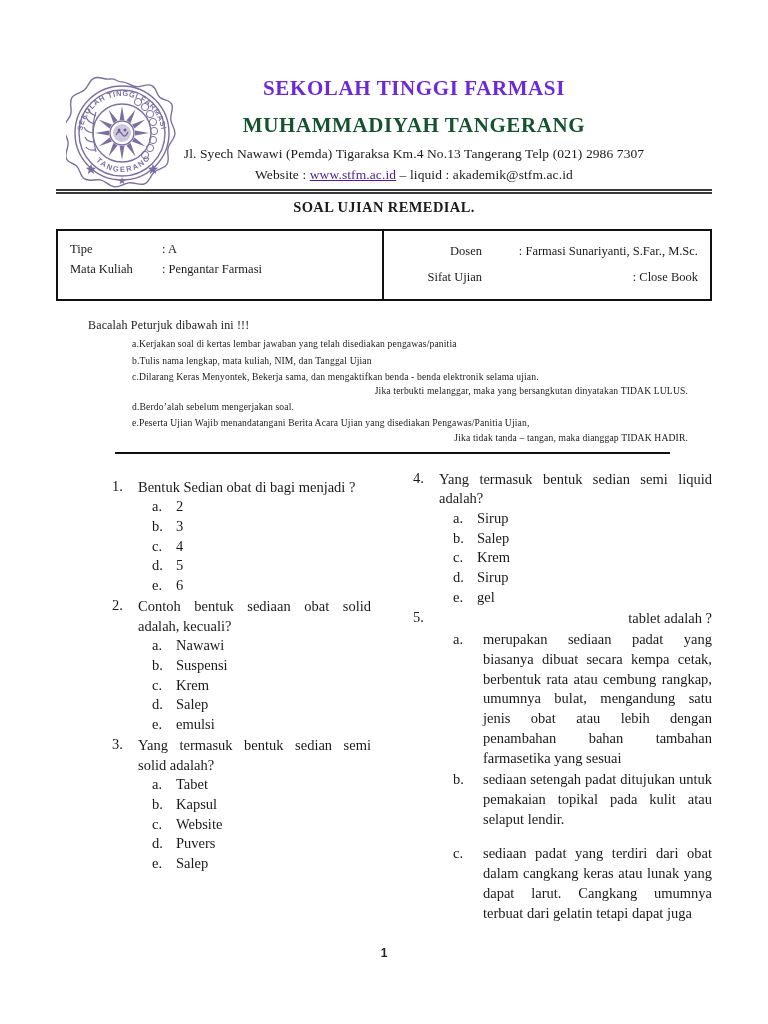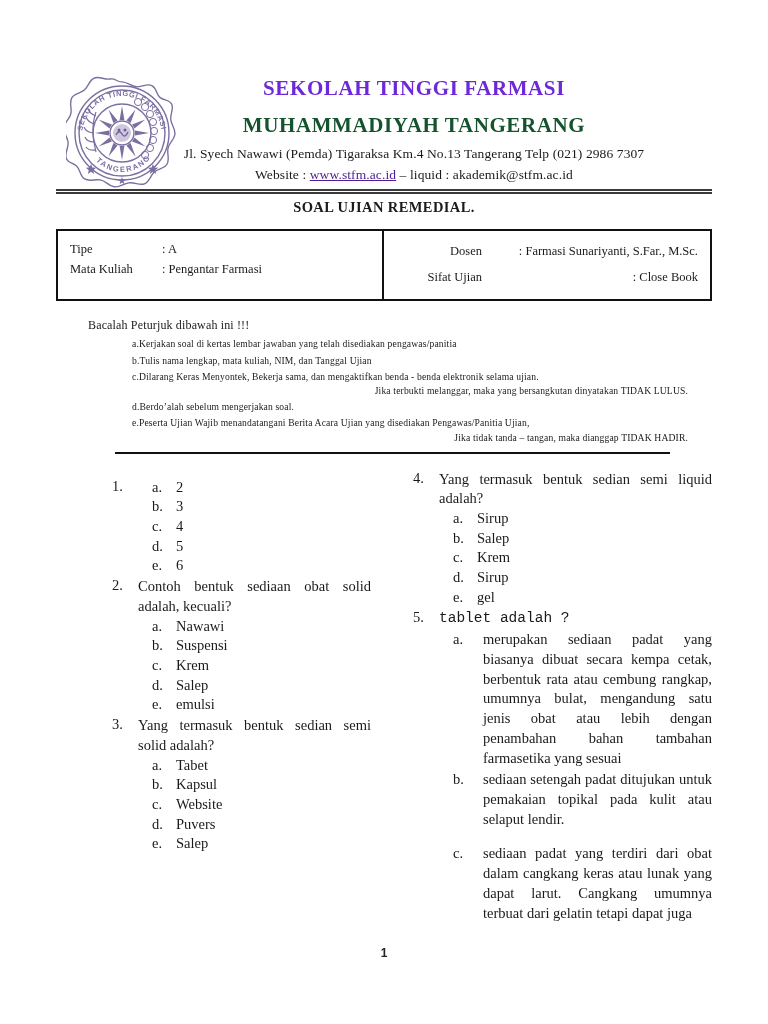--- a/index.html
+++ b/index.html
@@ -151,21 +151,21 @@
   }
   .q-num {
     flex: 0 0 26px;
     text-align: left;
   }
   .q-body { flex: 1 1 auto; }
   .q-text {
     text-align: justify;
     line-height: 1.36;
   }
-  .q-text.nojust { text-align: left; font-family: Liberation Mono, monospace; }
+  .q-text.nojust { text-align: right; }
 
   .opts { margin: 0; padding: 0; list-style: none; }
   .opt {
     display: flex;
     line-height: 1.36;
   }
   .opt-marker { flex: 0 0 24px; }
   .opt-marker.wide { flex: 0 0 30px; }
   .opt-text { flex: 1 1 auto; text-align: justify; }
   .opt-text.nojust { text-align: left; }
@@ -385,20 +385,21 @@
 
   <div class="thick-rule"></div>
 
   <div class="columns">
 
     <div class="col left">
 
       <div class="q">
         <span class="q-num">1.</span>
         <div class="q-body">
+          <div class="q-text">Bentuk Sedian obat di bagi menjadi ?</div>
           <div class="opts">
             <div class="opt">
               <span class="opt-marker">a.</span>
               <span class="opt-text nojust">2</span>
             </div>
             <div class="opt">
               <span class="opt-marker">b.</span>
               <span class="opt-text nojust">3</span>
             </div>
             <div class="opt">

